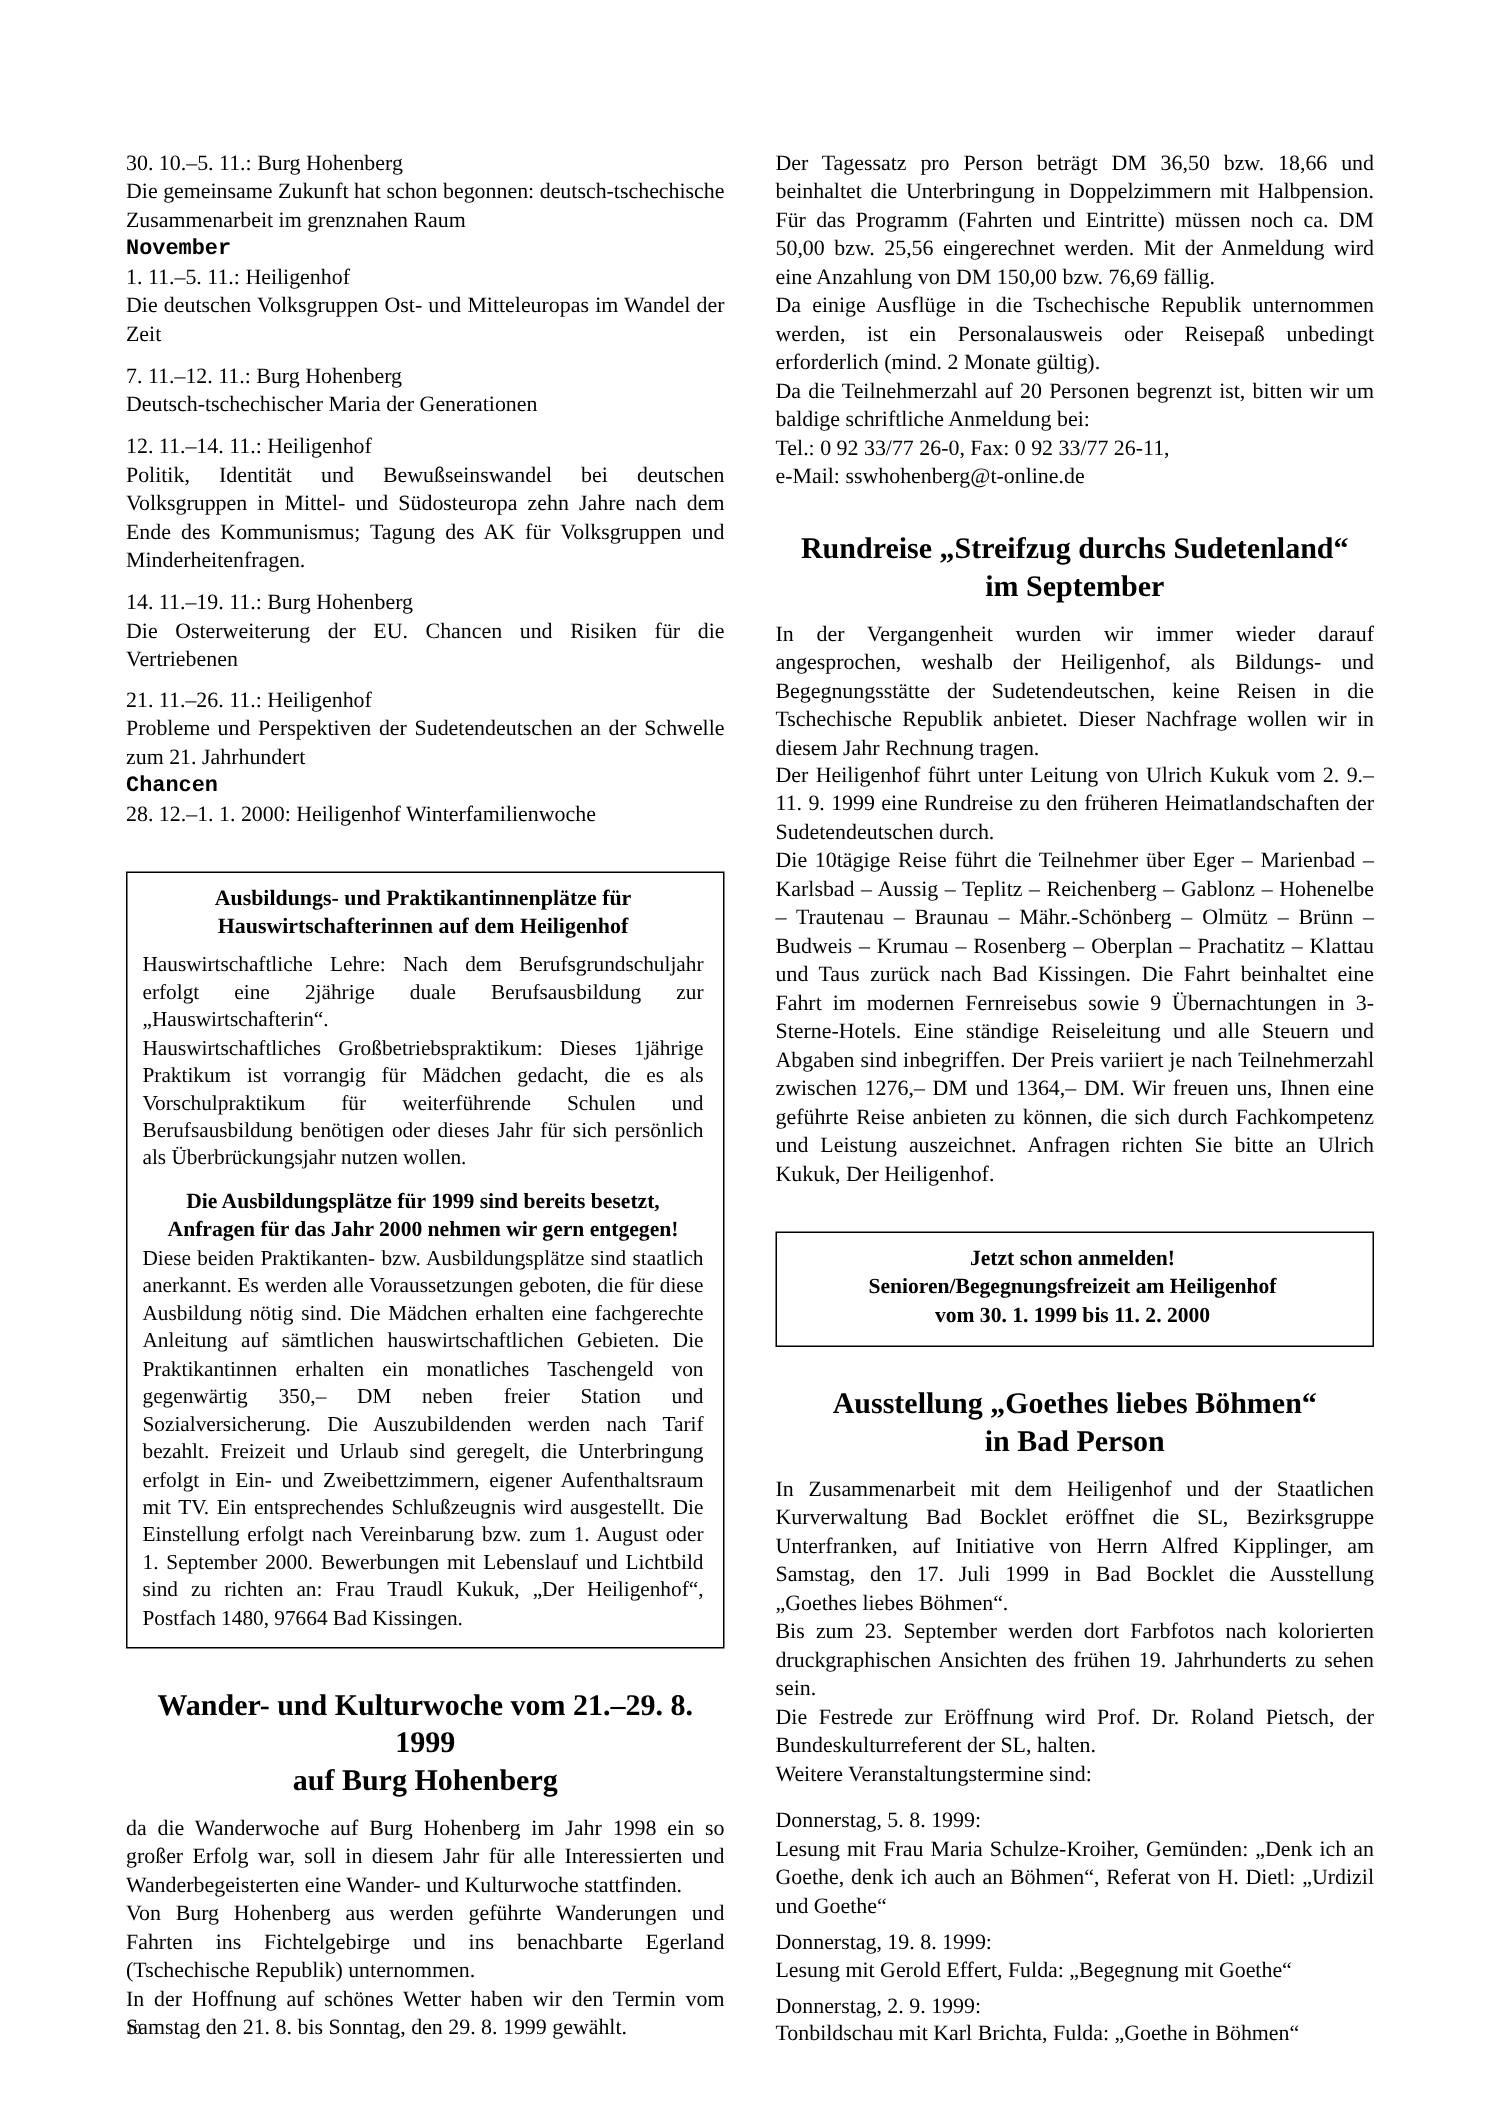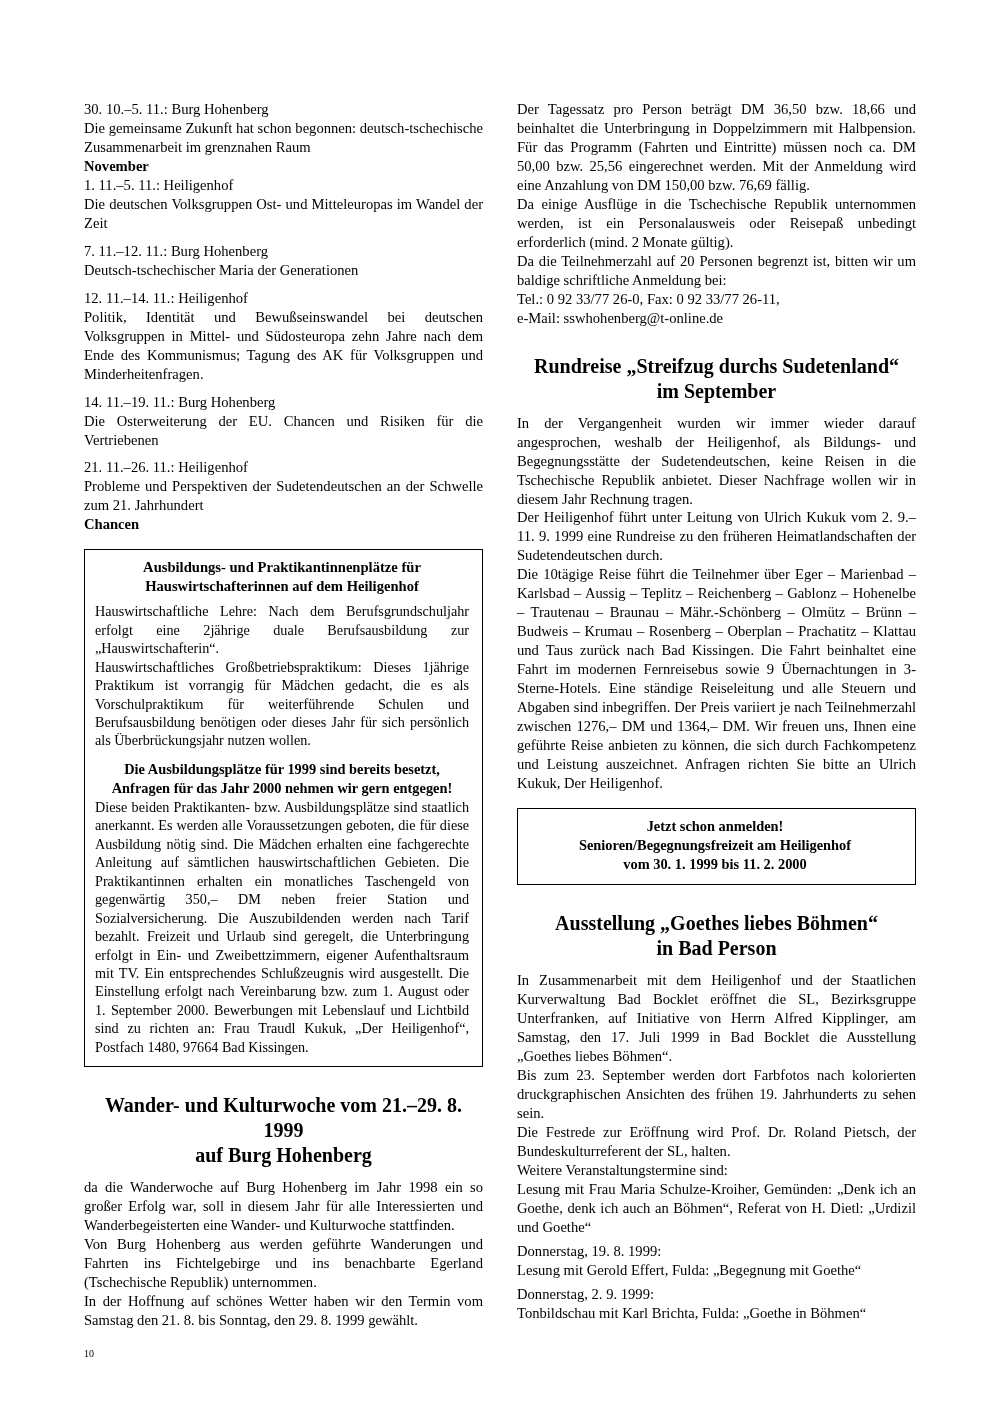--- a/index.html
+++ b/index.html
@@ -42,29 +42,30 @@
     text-align: justify;
     text-justify: inter-word;
     hyphens: manual;
   }
   .t.nojust { text-align: left; }
   .bold { font-weight: normal; }
   .month {
     font-weight: bold;
     font-size: 14.6px;
     line-height: 1.30;
+    font-family: Liberation Mono, monospace;
   }
   .gap { margin-top: 9px; }
   .smallgap { margin-top: 5px; }
 
   
   .box {
     border: 1.2px solid #000;
     padding: 8px 13px 10px 10px;
-    margin-top: 15px;
+    margin-top: 28px;
     box-sizing: border-box;
   }
   .box-title {
     text-align: center;
     font-weight: bold;
     font-size: 14.6px;
     line-height: 1.30;
     margin-bottom: 6px;
   }
   .box .t { font-size: 14.2px; }
@@ -116,20 +117,21 @@
       <p class="t">Politik, Identität und Bewußseinswandel bei deutschen Volksgruppen in Mittel- und Südosteuropa zehn Jahre nach dem Ende des Kommunismus; Tagung des AK für Volksgruppen und Minderheitenfragen.</p>
 
       <p class="t gap">14. 11.–19. 11.: Burg Hohenberg</p>
       <p class="t">Die Osterweiterung der EU. Chancen und Risiken für die Vertriebenen</p>
 
       <p class="t gap">21. 11.–26. 11.: Heiligenhof</p>
       <p class="t">Probleme und Perspektiven der Sudetendeutschen an der Schwelle zum 21. Jahrhundert</p>
 
       <p class="month">Chancen</p>
 
+      <p class="t">28. 12.–1. 1. 2000: Heiligenhof Winterfamilienwoche</p>
 
       <div class="box">
         <div class="box-title">
           <span>Ausbildungs- und Praktikantinnenplätze für</span><br>
           <span>Hauswirtschafterinnen auf dem Heiligenhof</span>
         </div>
         <p class="t"><span class="bold">Hauswirtschaftliche Lehre:</span><span> Nach dem Berufsgrundschuljahr erfolgt eine 2jährige duale Berufsausbildung zur „Hauswirtschafterin“.</span></p>
         <p class="t"><span class="bold">Hauswirtschaftliches Großbetriebspraktikum:</span><span> Dieses 1jährige Praktikum ist vorrangig für Mädchen gedacht, die es als Vorschulpraktikum für weiterführende Schulen und Berufsausbildung benötigen oder dieses Jahr für sich persönlich als Überbrückungsjahr nutzen wollen.</span></p>
         <div class="center-bold bigbox-inner-gap">
           <span>Die Ausbildungsplätze für 1999 sind bereits besetzt,</span><br>
@@ -177,20 +179,21 @@
         <span>in Bad Person</span>
       </h2>
 
       <p class="t"><span>In Zusammenarbeit mit dem Heiligenhof und der Staatlichen Kurverwaltung Bad Bocklet eröffnet die SL, Bezirksgruppe Unterfranken, auf Initiative von Herrn Alfred Kipplinger, am </span><span class="bold">Samstag, den 17. Juli 1999</span><span> in Bad Bocklet die </span><span class="bold">Ausstellung „Goethes liebes Böhmen“.</span></p>
 
       <p class="t"><span>Bis zum </span><span class="bold">23. September</span><span> werden dort Farbfotos nach kolorierten druckgraphischen Ansichten des frühen 19. Jahrhunderts zu sehen sein.</span></p>
 
       <p class="t">Die Festrede zur Eröffnung wird Prof. Dr. Roland Pietsch, der Bundeskulturreferent der SL, halten.</p>
       <p class="t nojust">Weitere Veranstaltungstermine sind:</p>
 
+      <p class="t bold smallgap" style="margin-top:12px">Donnerstag, 5. 8. 1999:</p>
       <p class="t">Lesung mit Frau Maria Schulze-Kroiher, Gemünden: „Denk ich an Goethe, denk ich auch an Böhmen“, Referat von H. Dietl: „Urdizil und Goethe“</p>
 
       <p class="t bold smallgap">Donnerstag, 19. 8. 1999:</p>
       <p class="t nojust">Lesung mit Gerold Effert, Fulda: „Begegnung mit Goethe“</p>
 
       <p class="t bold smallgap">Donnerstag, 2. 9. 1999:</p>
       <p class="t nojust">Tonbildschau mit Karl Brichta, Fulda: „Goethe in Böhmen“</p>
 
     </div>
   </div>

